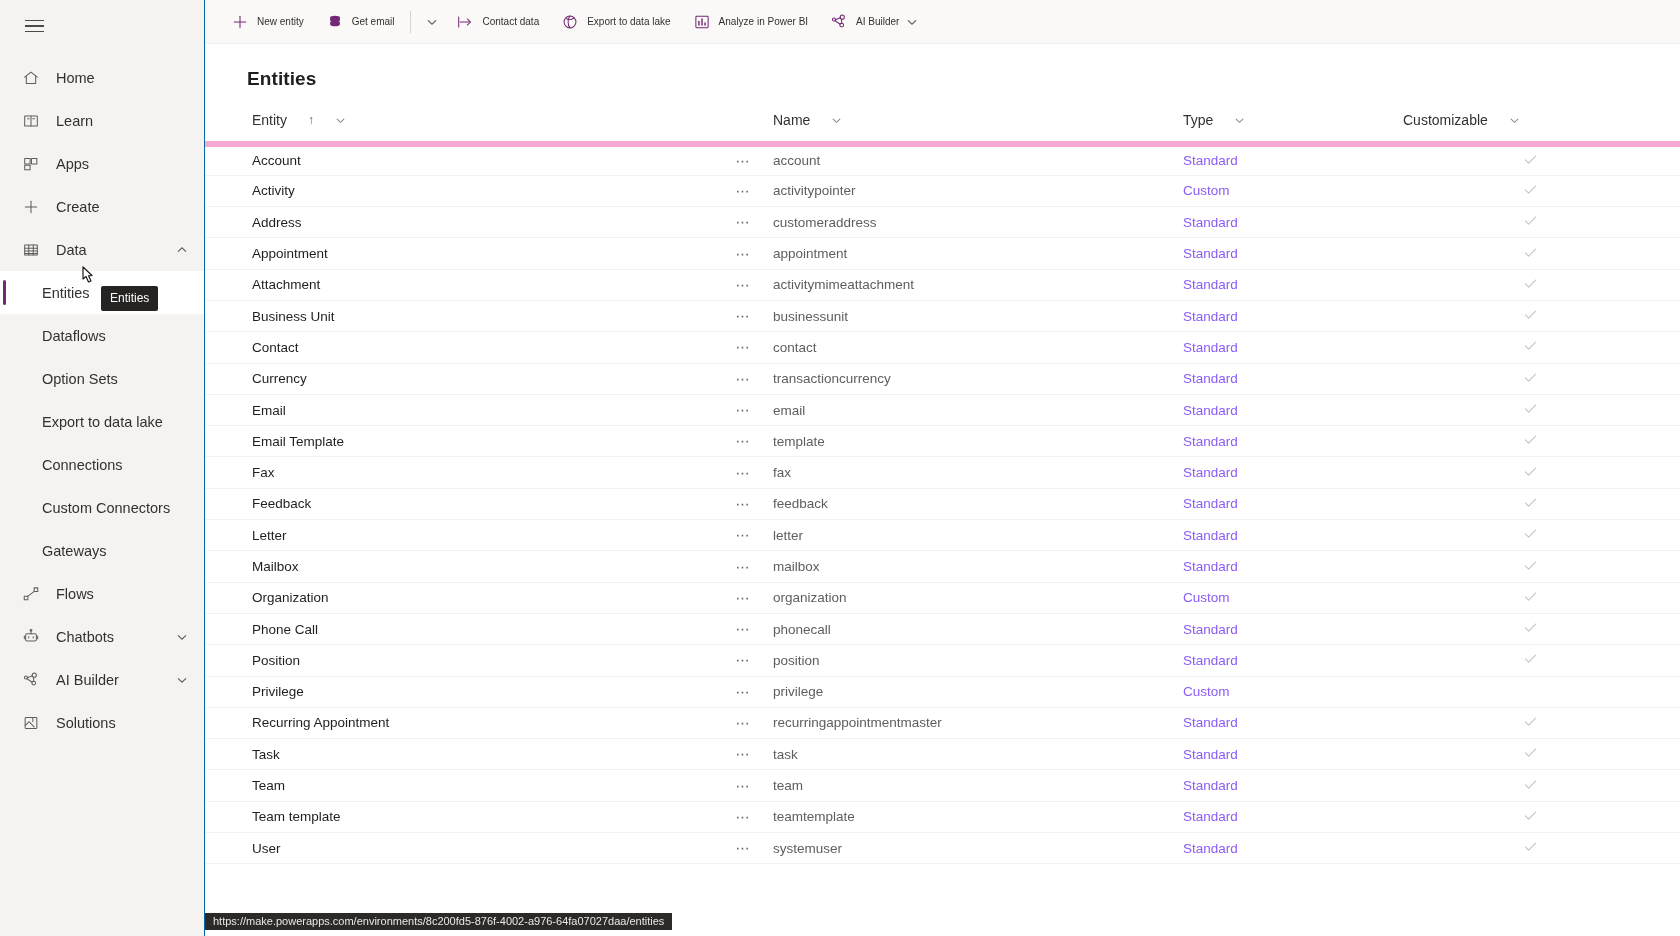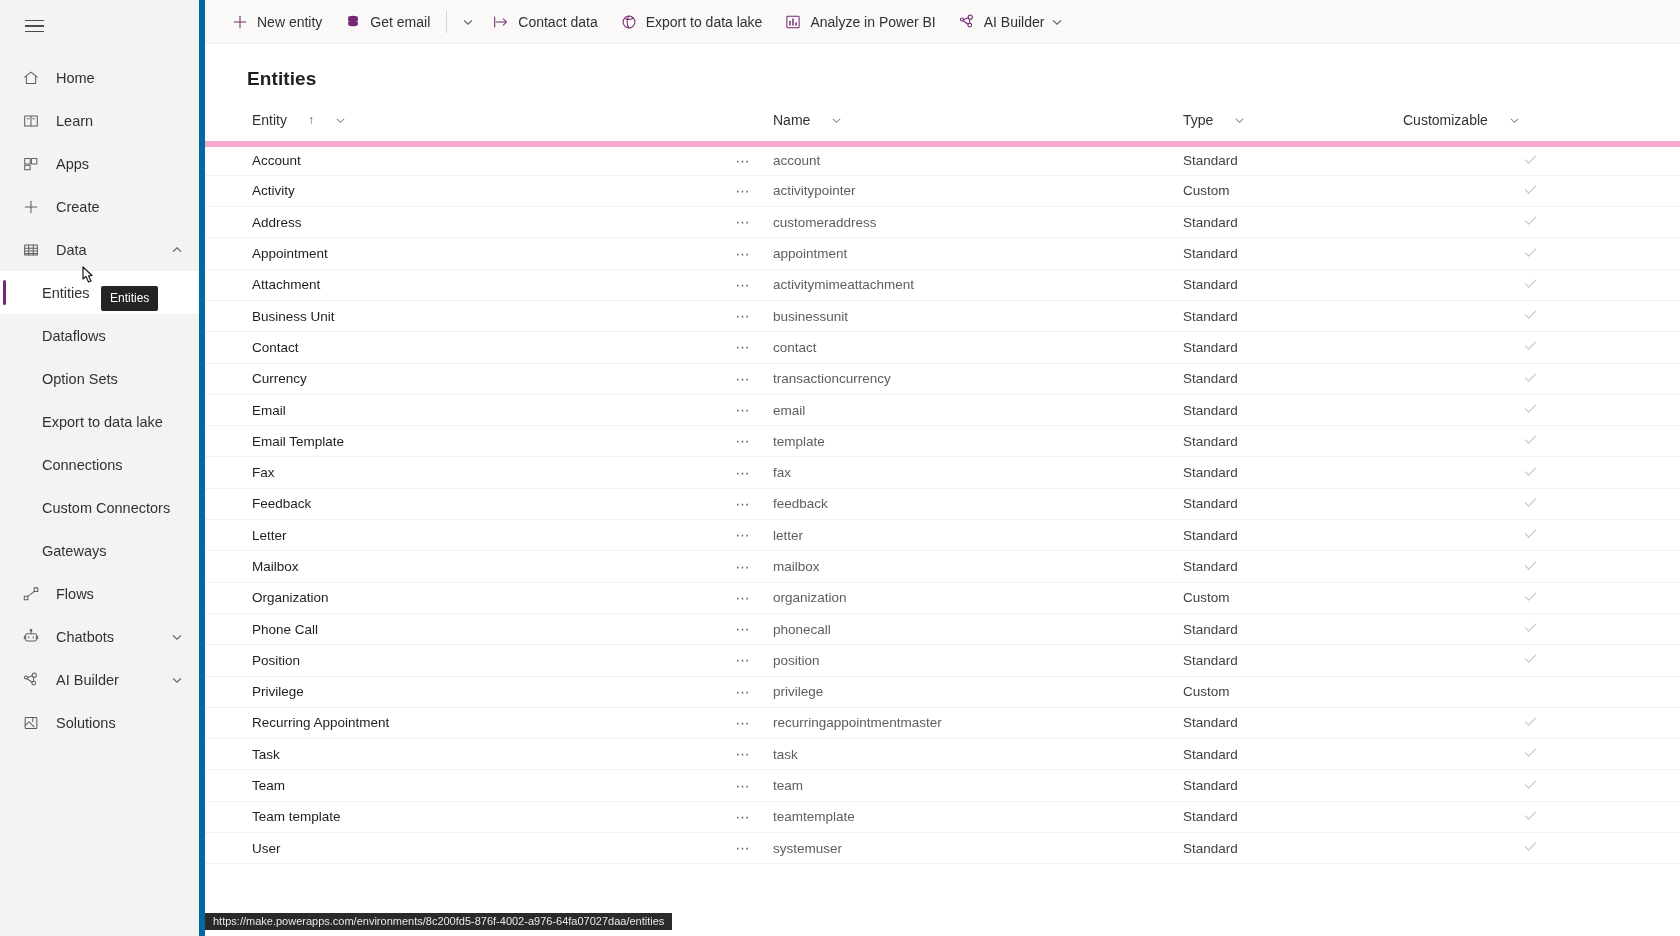--- a/index.html
+++ b/index.html
@@ -16,21 +16,21 @@
     background: #ffffff;
   }
 
   
   .sidebar {
     width: 205px;
     height: 936px;
     background: #f5f3f2;
     flex: 0 0 205px;
     position: relative;
-    border-right: 6px solid #0369a1;
+    border-right: 1px solid #0369a1;
   }
   .hamburger {
     width: 48px; height: 44px;
     margin: 4px 0 0 10px;
     display: flex; flex-direction: column;
     align-items: center; justify-content: center;
     gap: 4px;
     cursor: pointer;
   }
   .hamburger span {
@@ -116,21 +116,21 @@
     align-items: center;
     padding-left: 17px;
     border-bottom: 1px solid #f2f1f0;
   }
   .cmd {
     display: flex;
     align-items: center;
     height: 32px;
     padding: 0 9px;
     margin-right: 4px;
-    font-size: 14px;
+    font-size: 10px;
     color: #323130;
     cursor: pointer;
     white-space: nowrap;
     border-radius: 2px;
   }
   .cmd .cico {
     width: 18px; height: 18px;
     margin-right: 8px;
     display: flex; align-items: center; justify-content: center;
     color: #742774;
@@ -214,21 +214,21 @@
   td.c-entity .ellipsis {
     position: absolute;
     right: 22px; top: 50%;
     transform: translateY(-50%);
     color: #605e5c;
     font-size: 14px;
     letter-spacing: 1.5px;
     cursor: pointer;
   }
   td.c-name { color: #5f5e5c; }
-  td.c-type { color: #404040; }
+  td.c-type { color: #8b5cf6; }
   td.c-cust { text-align: left; padding-left: 120px; }
   .check {
     color: #c8c6c4;
     display: inline-flex;
   }
 
   
   .statusbar {
     position: absolute;
     left: 0; bottom: 6px;

